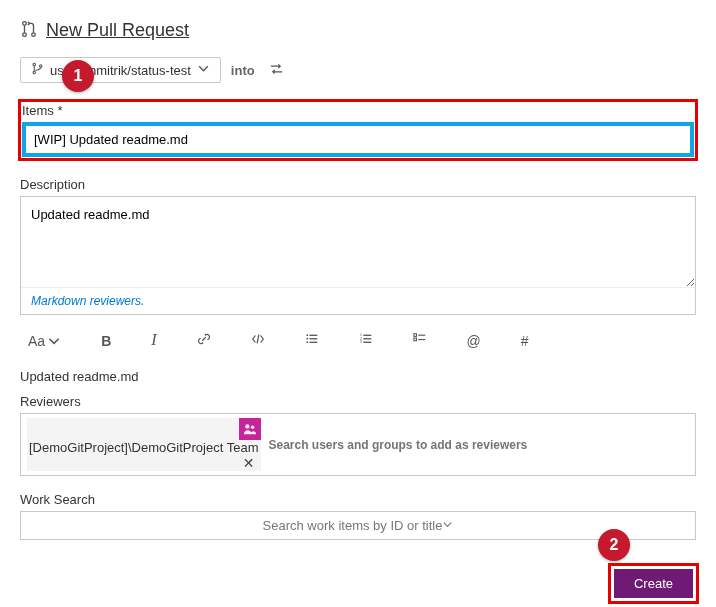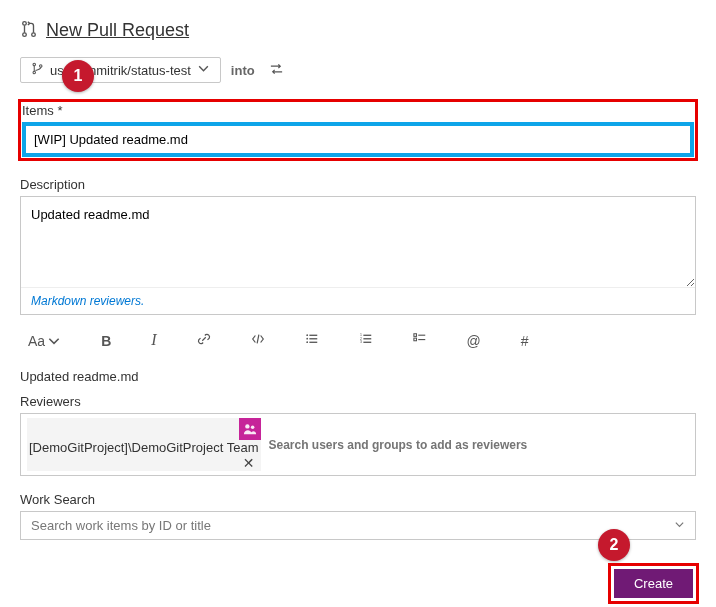--- a/index.html
+++ b/index.html
@@ -152,21 +152,21 @@
     flex: 1;
     font-size: 12px;
     color: #666;
     font-weight: bold;
   }
   .workitems-box {
     border: 1px solid #c8c8c8;
     padding: 6px 10px;
     display: flex;
     align-items: center;
-    justify-content: space-between;
+    justify-content: center;
     color: #777;
     margin-bottom: 26px;
     cursor: pointer;
   }
   .footer {
     display: flex;
     justify-content: flex-end;
     position: relative;
   }
   .create-wrap { position: relative; }

